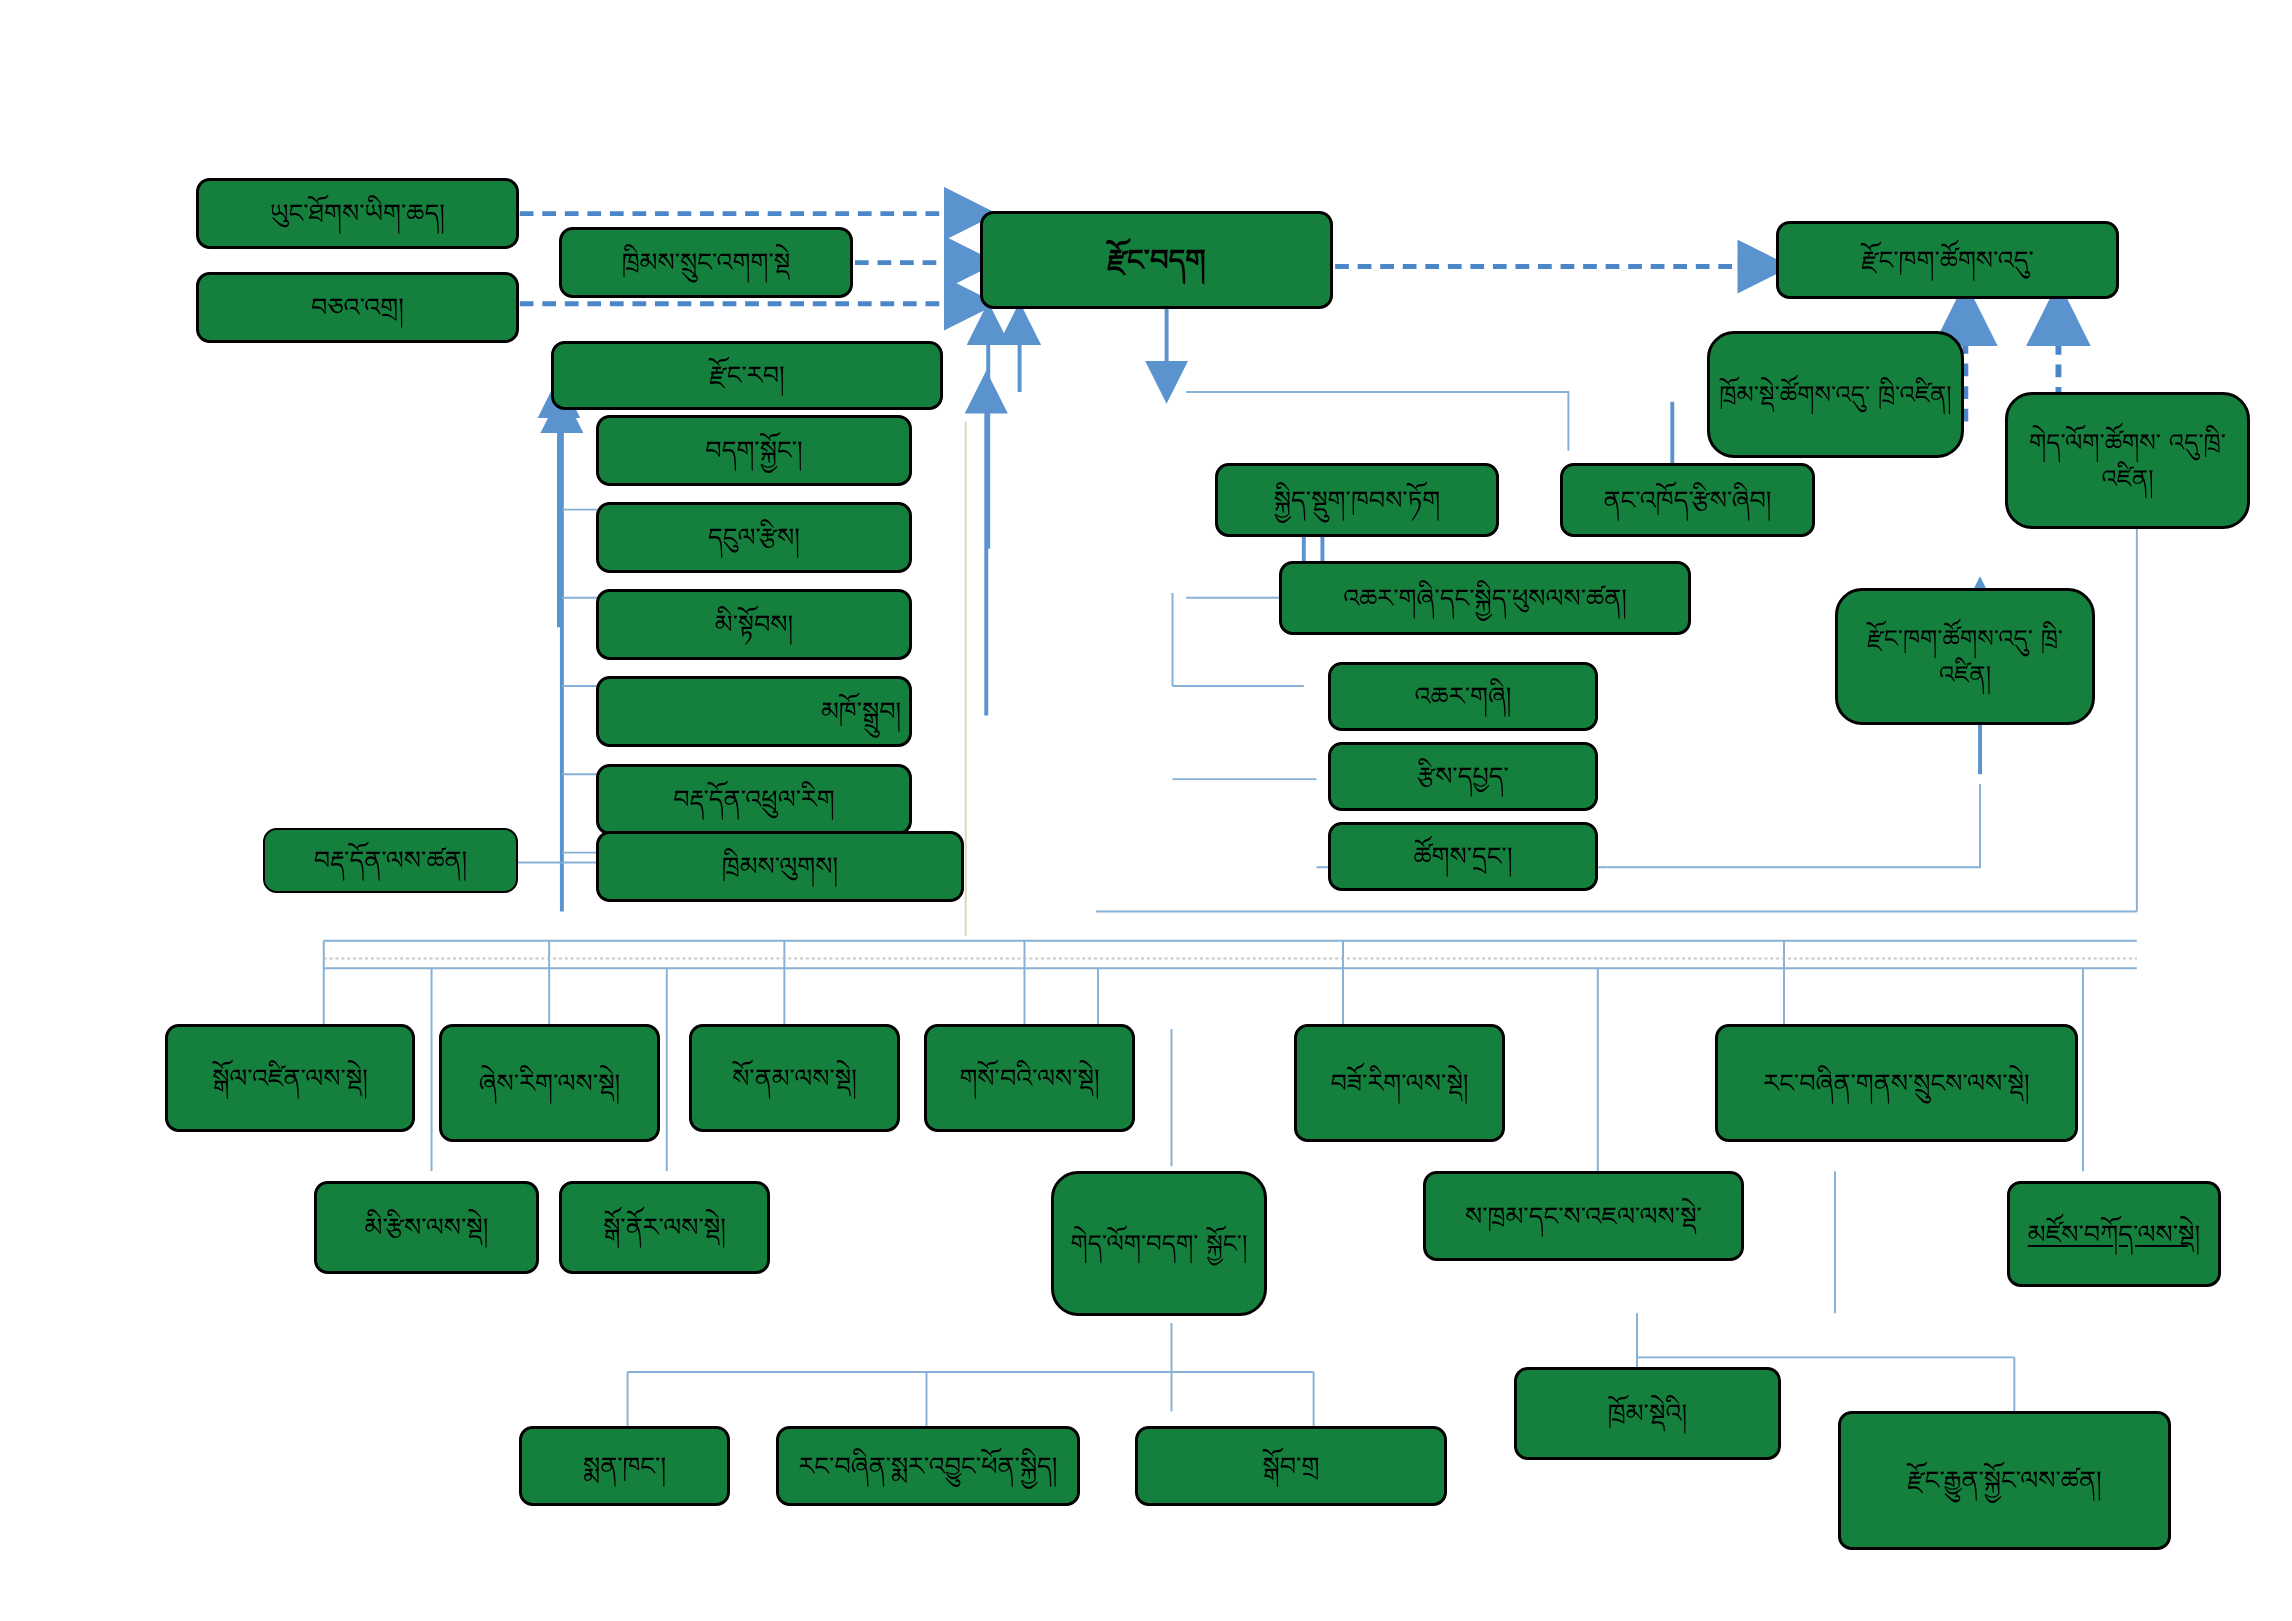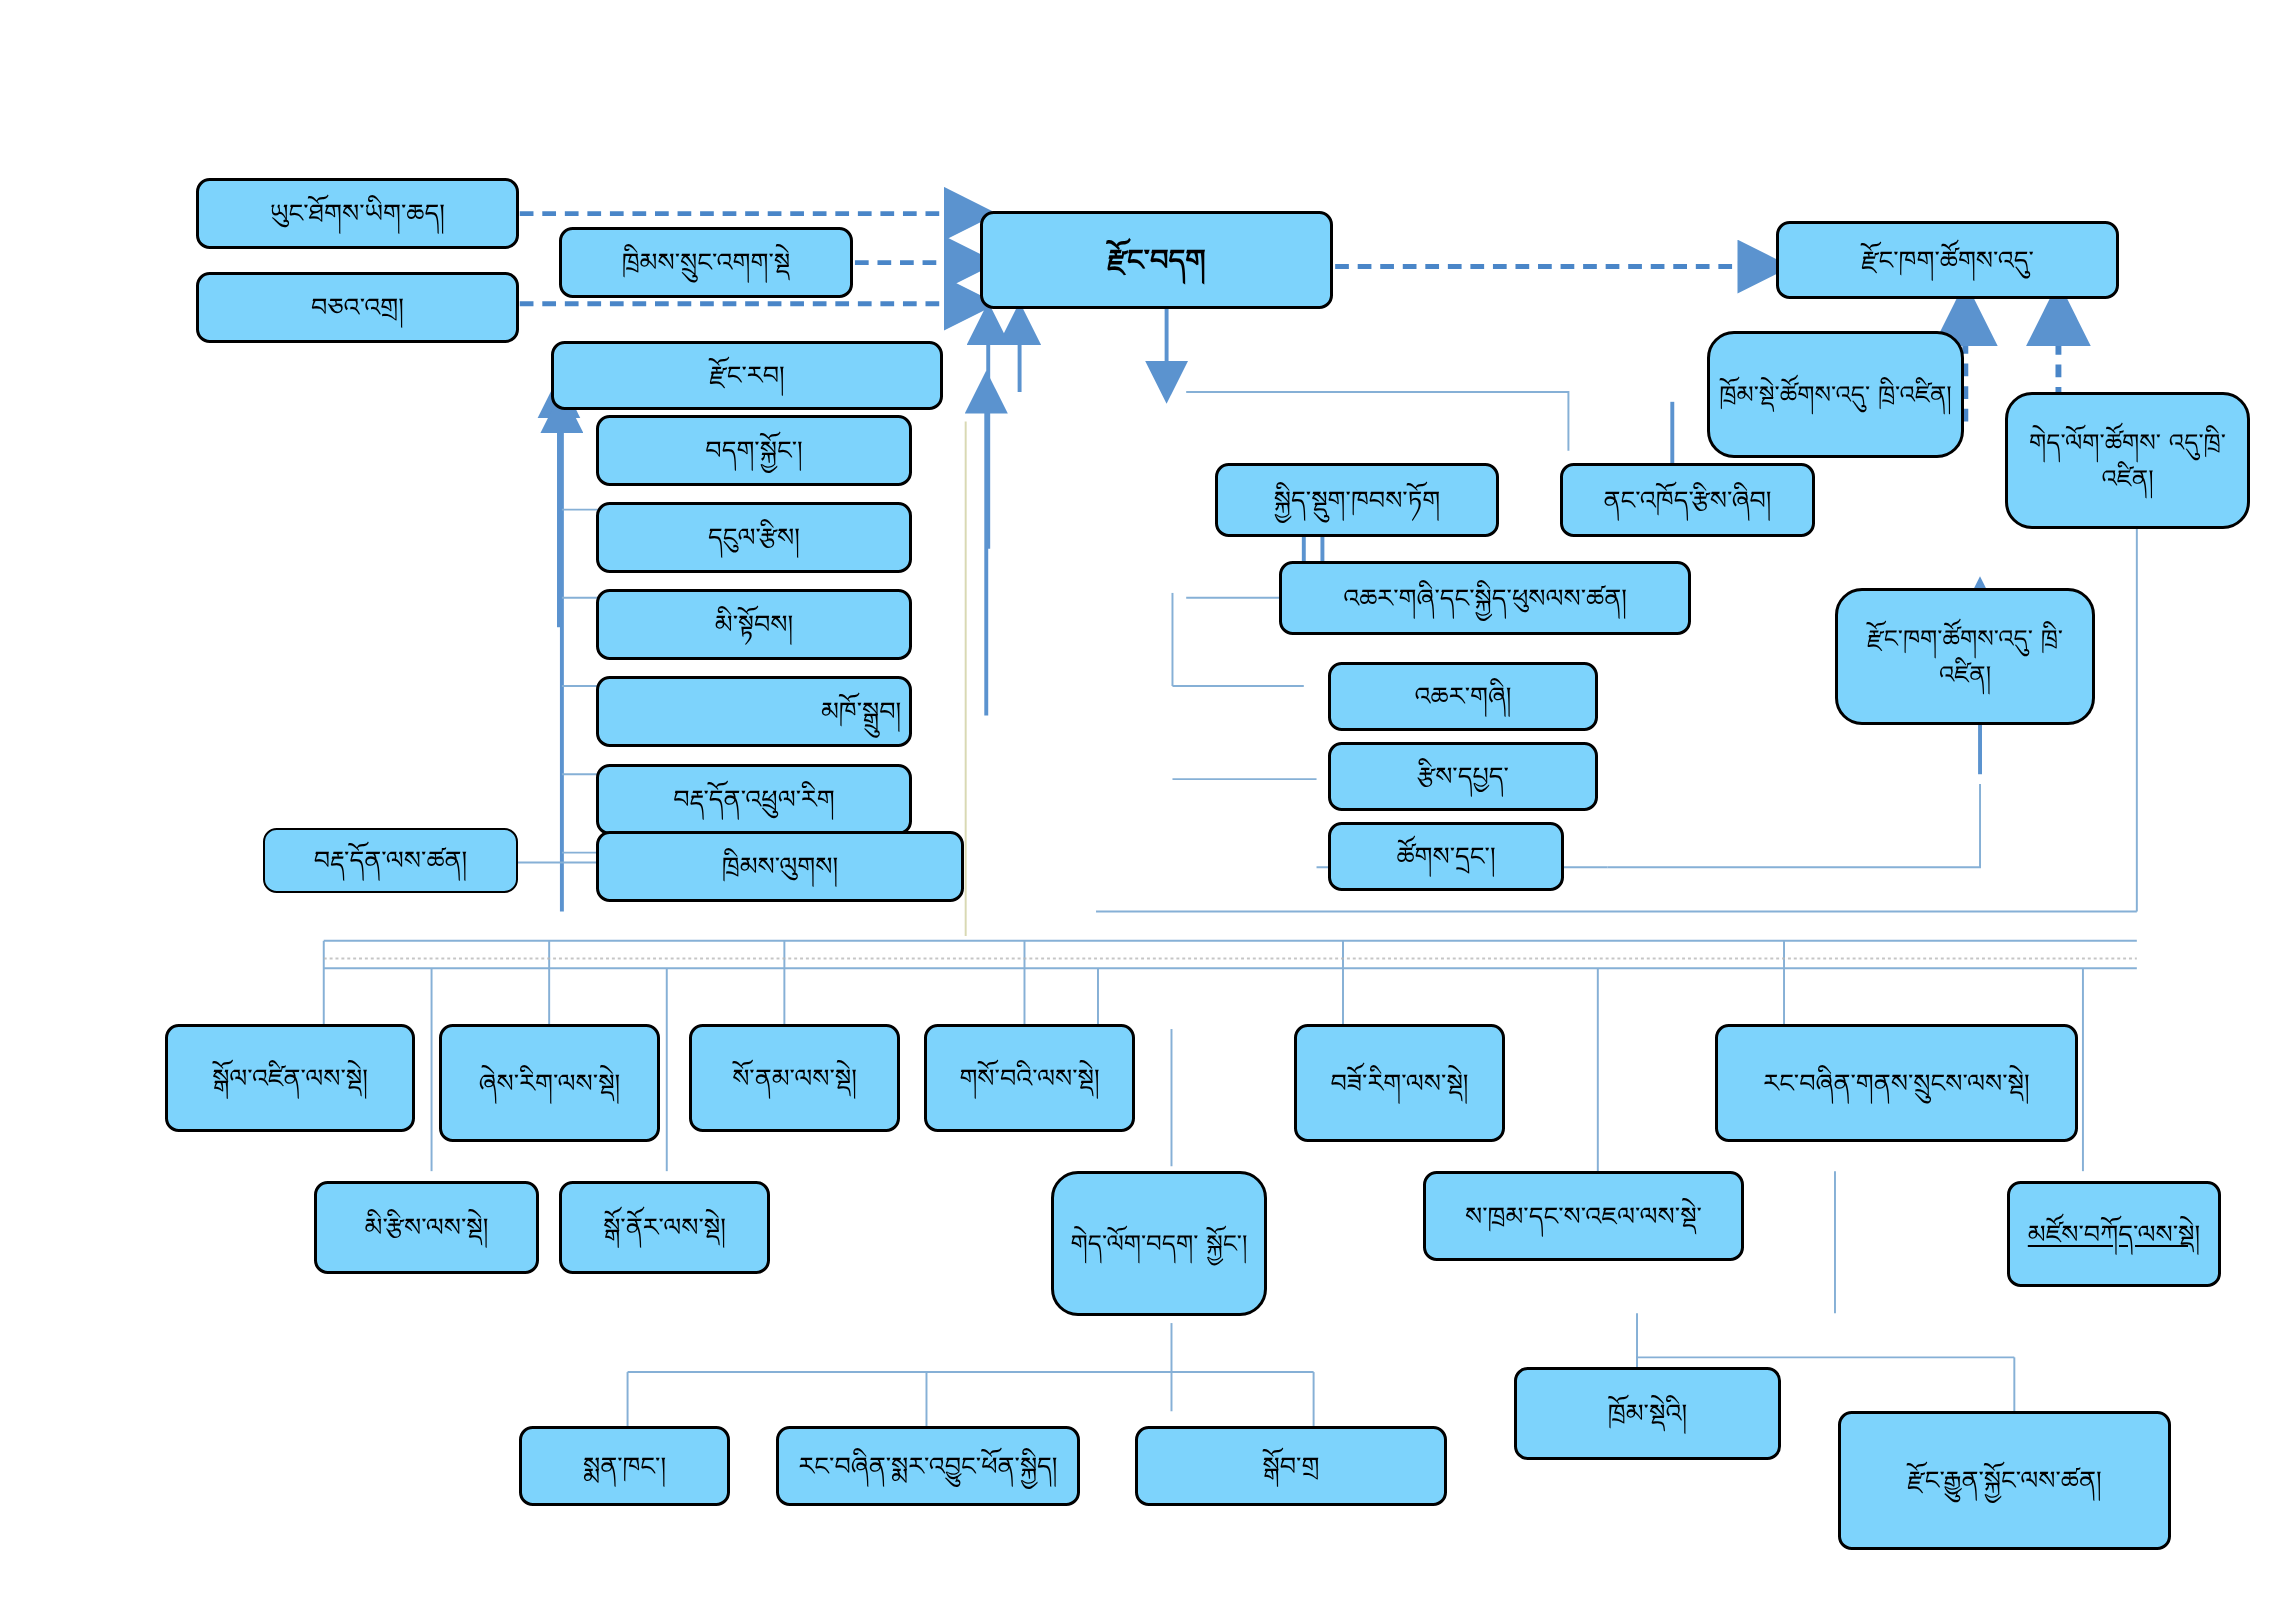--- a/index.html
+++ b/index.html
@@ -8,21 +8,21 @@
     width:2293px;height:1621px;position:relative;overflow:hidden;
   }
   #canvas{position:absolute;left:0;top:0;width:2293px;height:1621px;}
   svg.wires{position:absolute;left:0;top:0;width:2293px;height:1621px;pointer-events:none;}
 
   .node{
     position:absolute;
     box-sizing:border-box;
     border:3.4px solid #000000;
     border-radius:13.7px;
-    background:#7dd3fc;
+    background:#15803d;
     display:flex;align-items:center;justify-content:center;
     text-align:center;
     color:#000000;
     font-size:25.5px;
     line-height:1.45;
     padding:3.9px 7.8px;
     z-index:5;
   }
   .node.thin{border-width:2.9px;text-align:center;}
   .node.bold{border-width:3.9px;}
@@ -188,21 +188,21 @@
   <div class="node bold" style="left:1279px;top:561px;width:412px;height:74px;">
     <span class="tx">འཆར་གཞི་དང་སྐྱིད་ཕུསལས་ཚན།</span>
   </div>
 
   <div class="node bold" style="left:1328px;top:662px;width:270px;height:69px;">
     <span class="tx">འཆར་གཞི།</span>
   </div>
   <div class="node bold" style="left:1328px;top:742px;width:270px;height:69px;">
     <span class="tx">རྩིས་དཔྱད་</span>
   </div>
-  <div class="node bold" style="left:1328px;top:822px;width:236px;height:69px;">
+  <div class="node bold" style="left:1328px;top:822px;width:270px;height:69px;">
     <span class="tx">ཚོགས་དྲང་།</span>
   </div>
 
   <div class="node bold two" style="left:1707px;top:331px;width:257px;height:127px;">
     <span class="tx">ཁྲོམ་སྡེ་ཚོགས་འདུ་ ཁྲི་འཛིན།</span>
   </div>
 
   <div class="node bold two" style="left:2005px;top:392px;width:245px;height:137px;">
     <span class="tx">གེད་ལོག་ཚོགས་ འདུ་ཁྲི་འཛིན།</span>
   </div>

